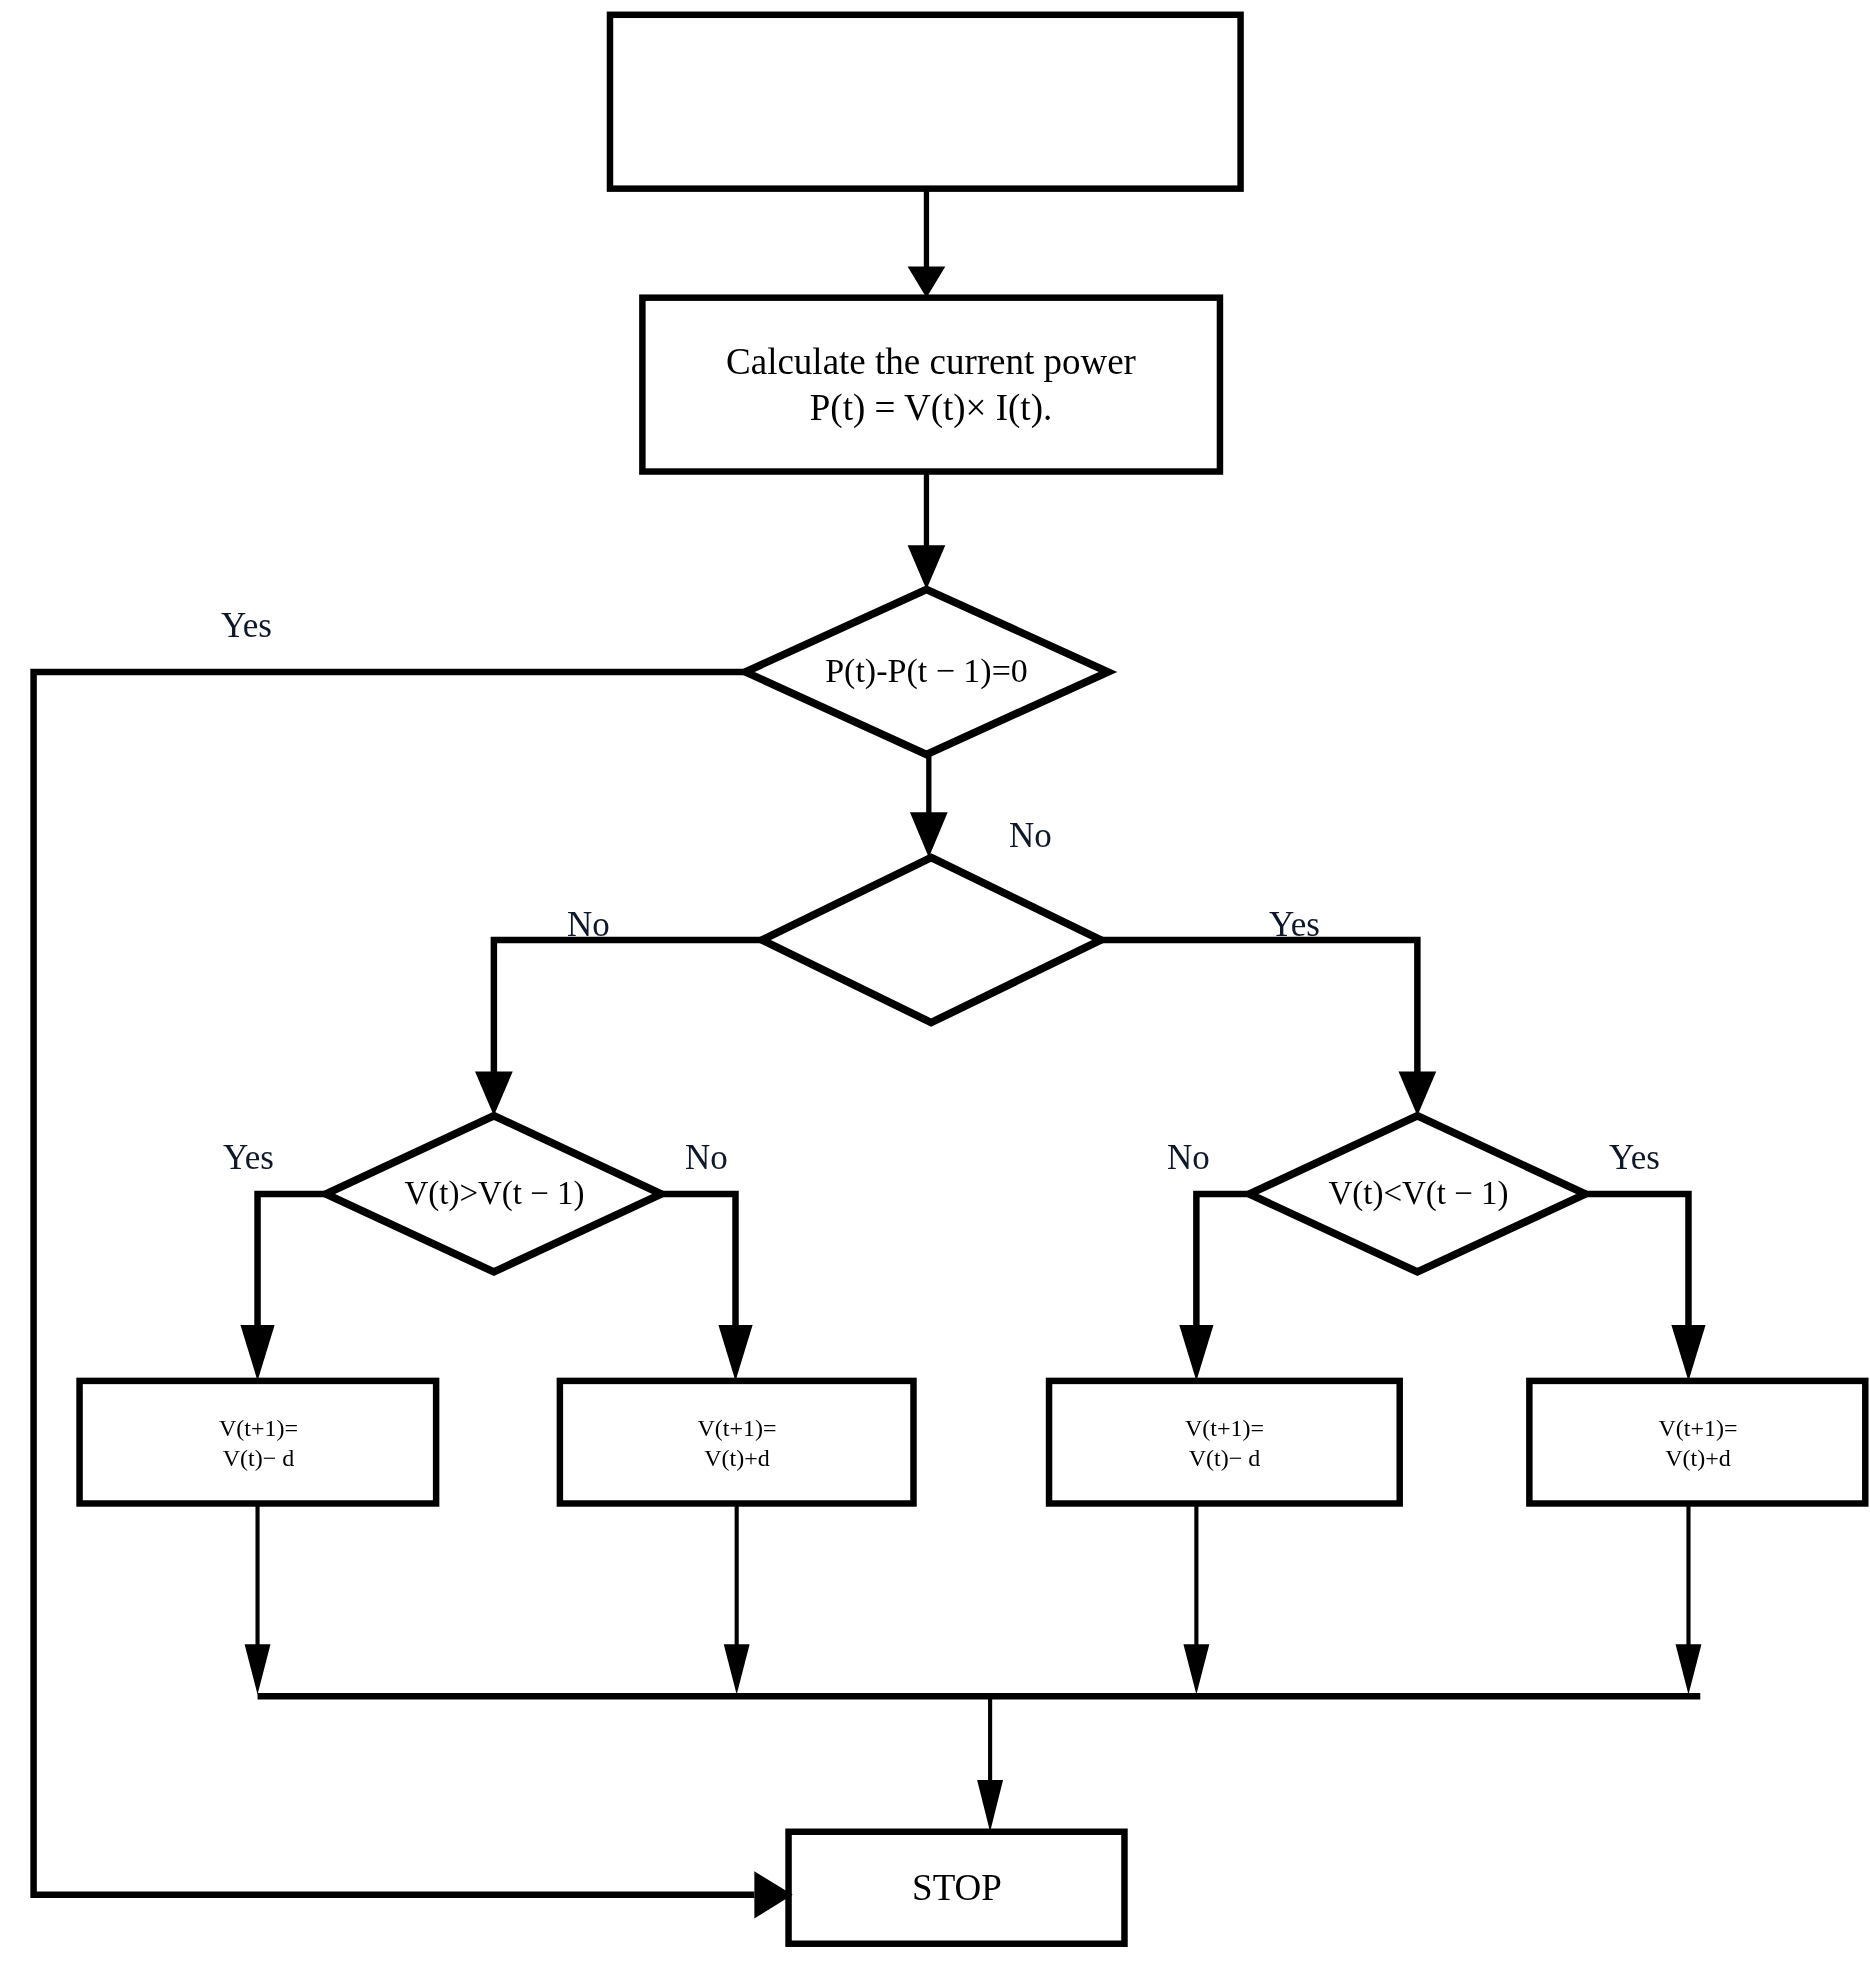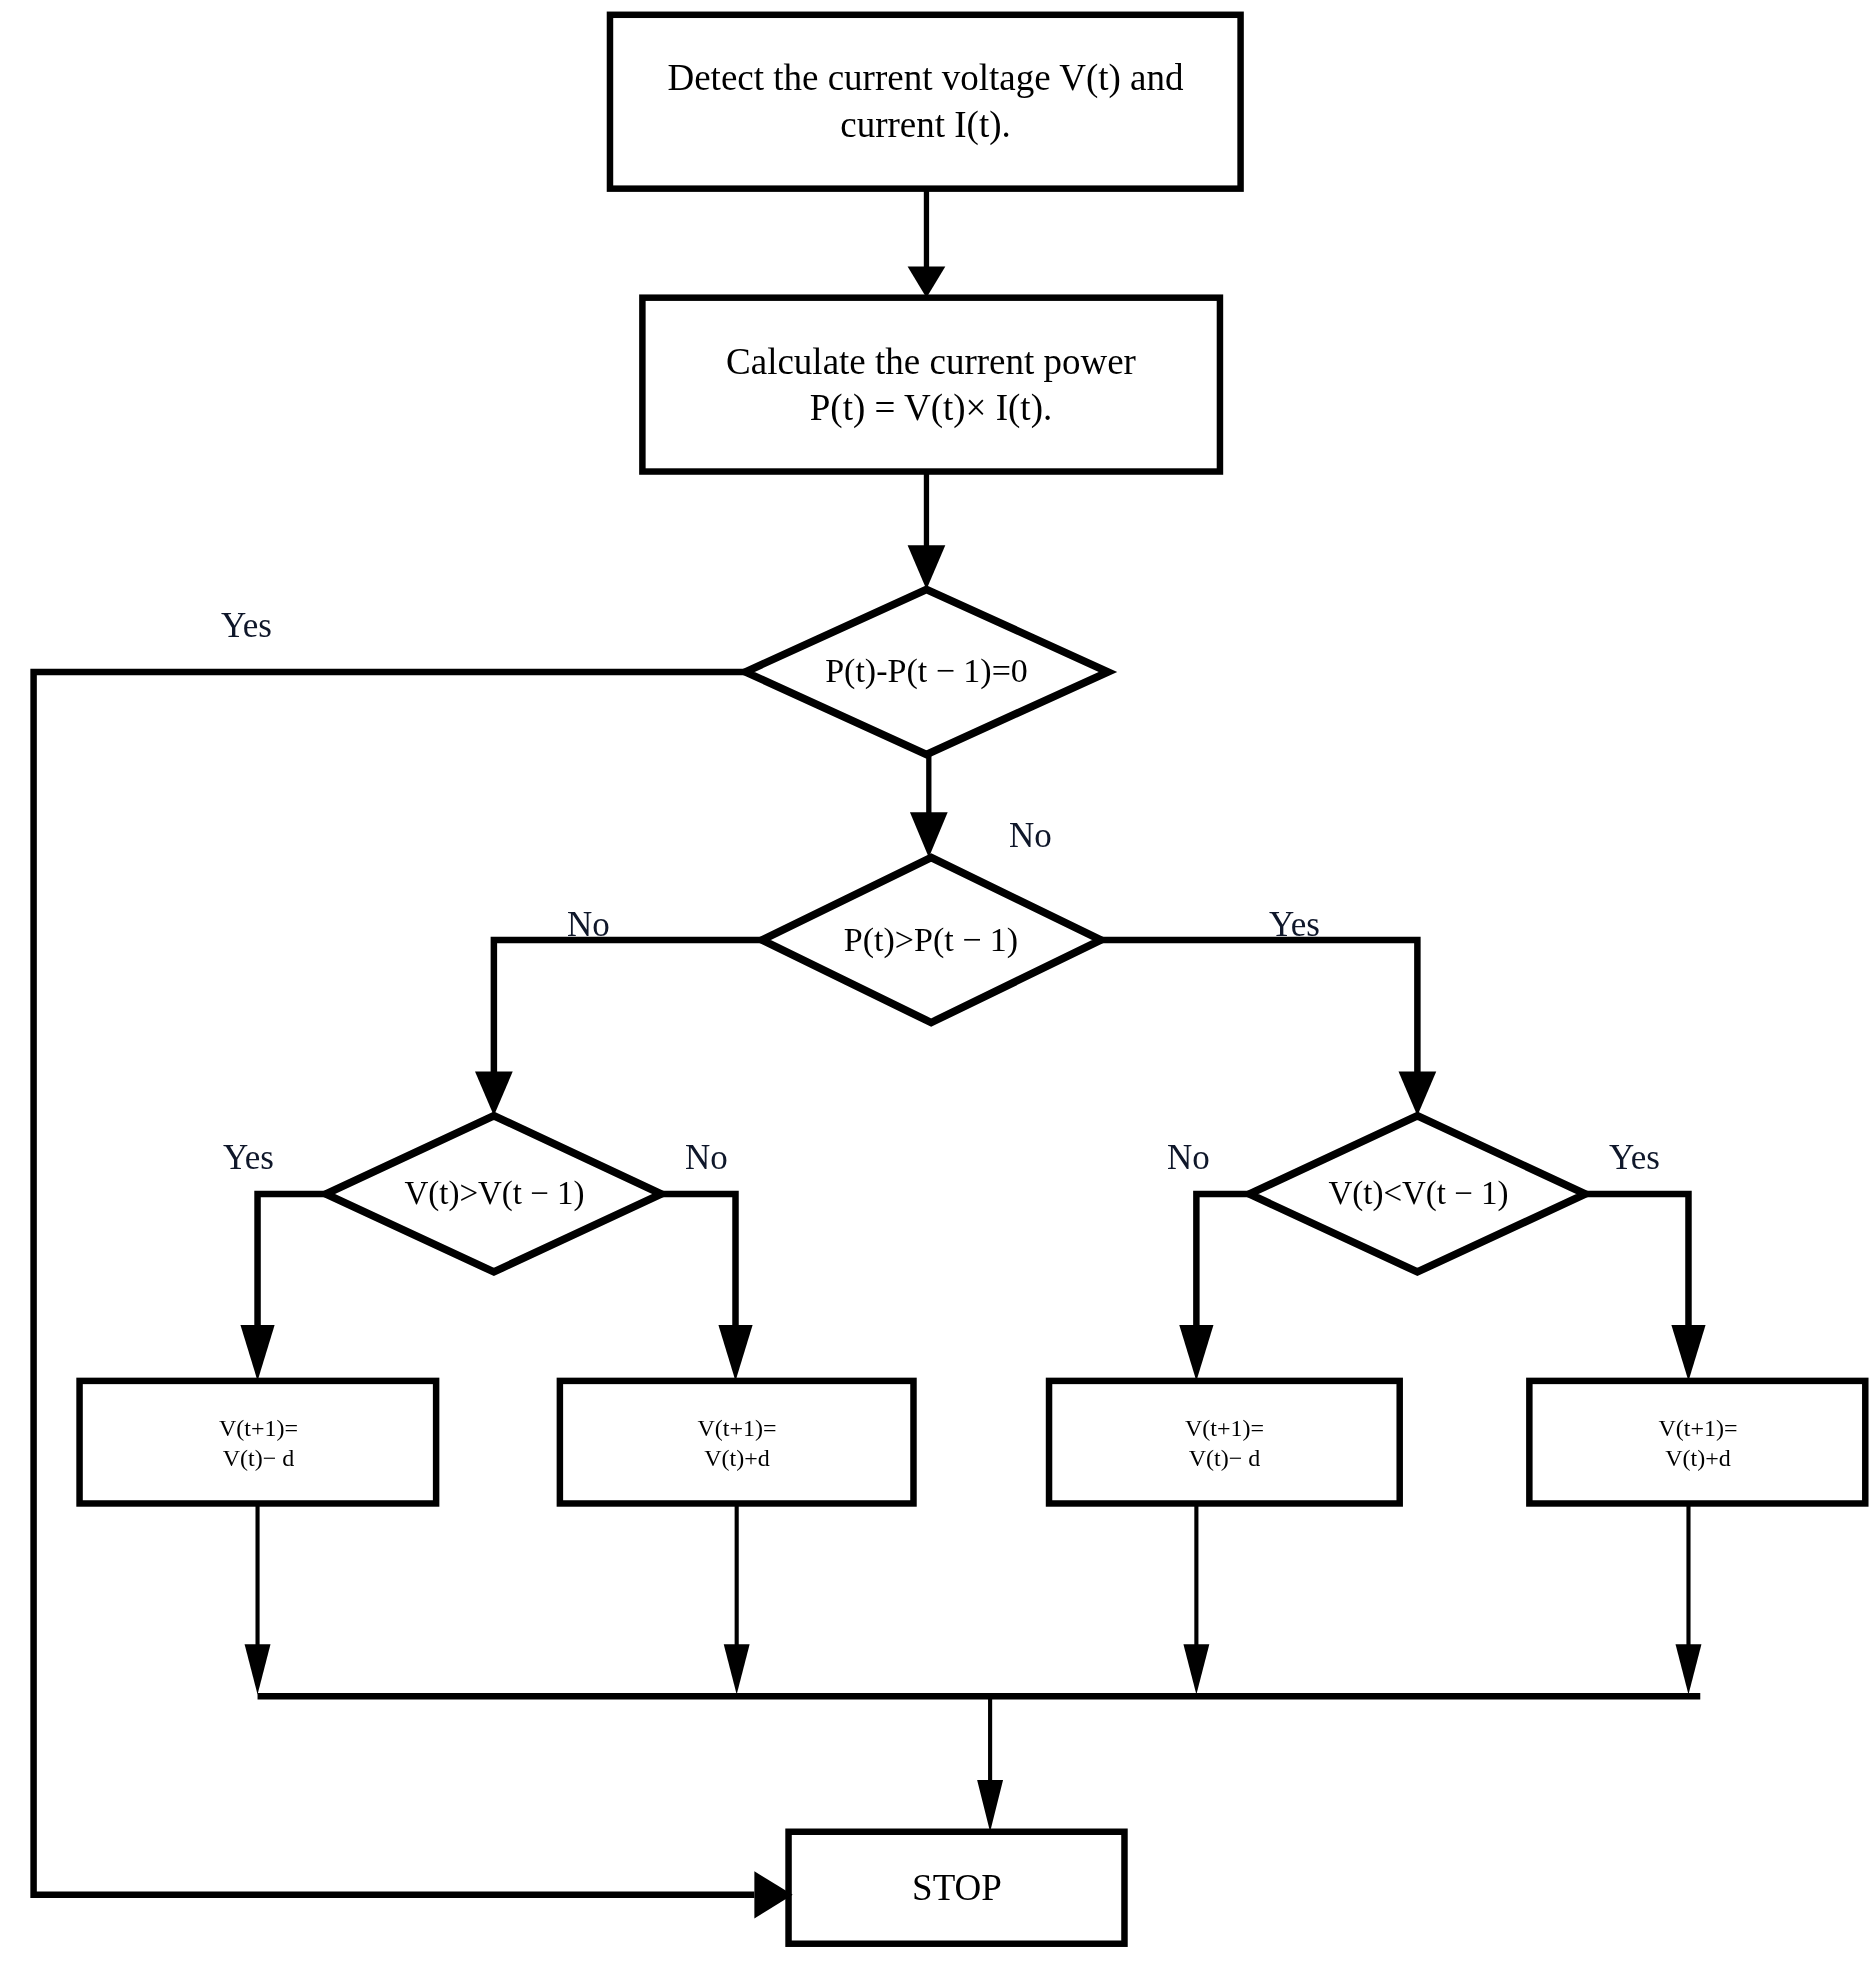--- a/index.html
+++ b/index.html
@@ -116,37 +116,30 @@
 
     <path d="M2865,2551 L2865,2800" stroke="#000000" stroke-width="7" fill="none"></path>
     <polygon points="2843,2790 2887,2790 2865,2875" fill="#000000"></polygon>
 
     <path d="M437,2878 L2885,2878" stroke="#000000" stroke-width="11" fill="none"></path>
 
     <path d="M1680,2878 L1680,3030" stroke="#000000" stroke-width="7" fill="none"></path>
     <polygon points="1658,3020 1702,3020 1680,3108" fill="#000000"></polygon>
   </svg>
 
-  <div class="node-text proc-text" style="left:616px;top:14.7px;width:619px;height:174px;">
-    <div>Detect the current voltage V(t) and</div>
-    <div>current I(t).</div>
-  </div>
 
   <div class="node-text proc-text" style="left:645px;top:298px;width:572px;height:174px;">
     <div>Calculate the current power</div>
     <div>P(t) = V(t)× I(t).</div>
   </div>
 
   <div class="node-text dec-text wide" style="left:754px;top:645px;width:345px;height:53px;">
     <div>P(t)-P(t − 1)=0</div>
   </div>
 
-  <div class="node-text dec-text wide" style="left:769px;top:914px;width:324px;height:53px;">
-    <div>P(t)&gt;P(t − 1)</div>
-  </div>
 
   <div class="node-text dec-text" style="left:333px;top:1168px;width:323px;height:52px;text-align:right;">
     <div>V(t)&gt;V(t − 1)</div>
   </div>
 
   <div class="node-text dec-text" style="left:1257px;top:1168px;width:323px;height:52px;">
     <div>V(t)&lt;V(t − 1)</div>
   </div>
 
   <div class="node-text proc-text small" style="left:80px;top:1381px;width:357px;height:123px;">

